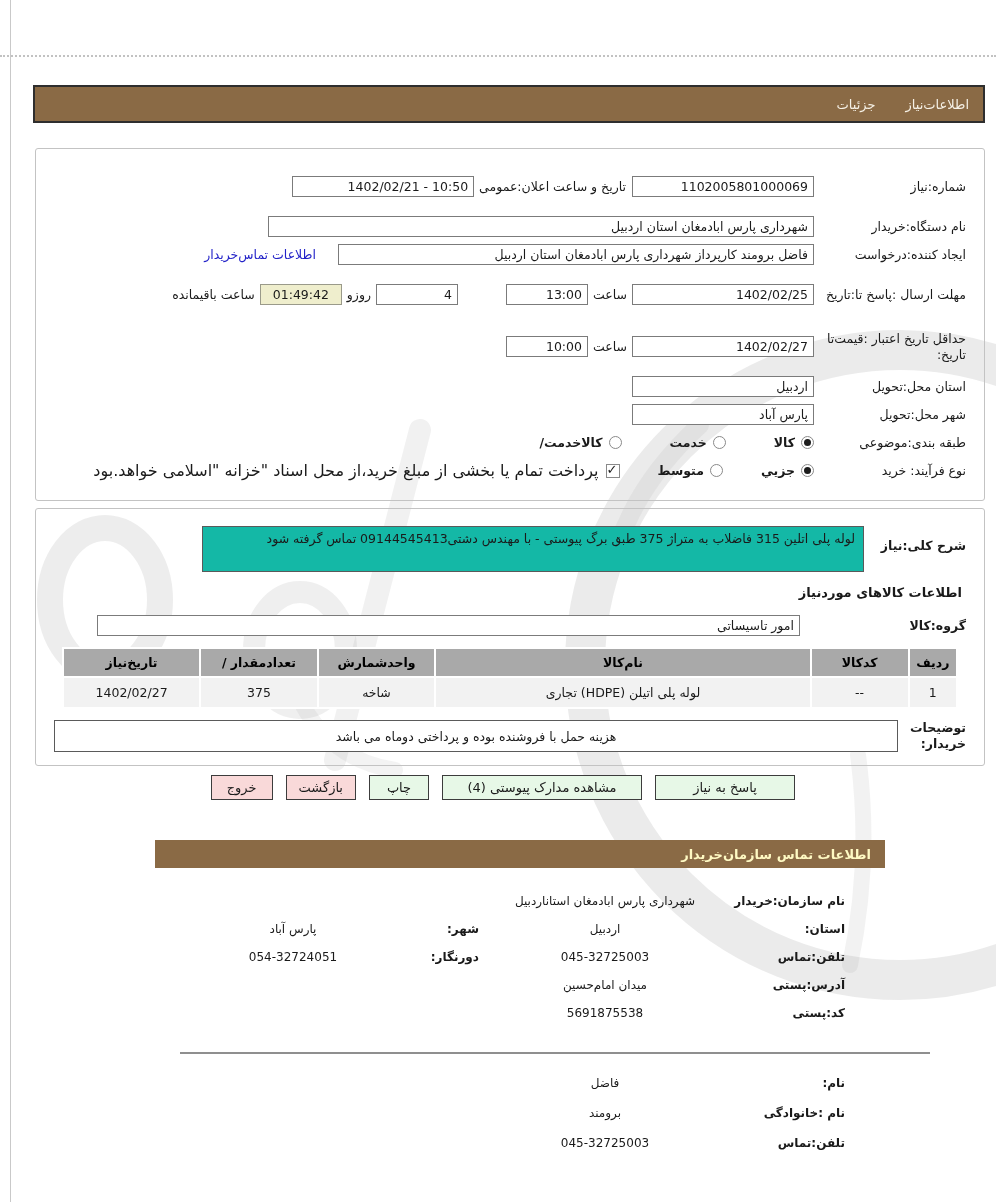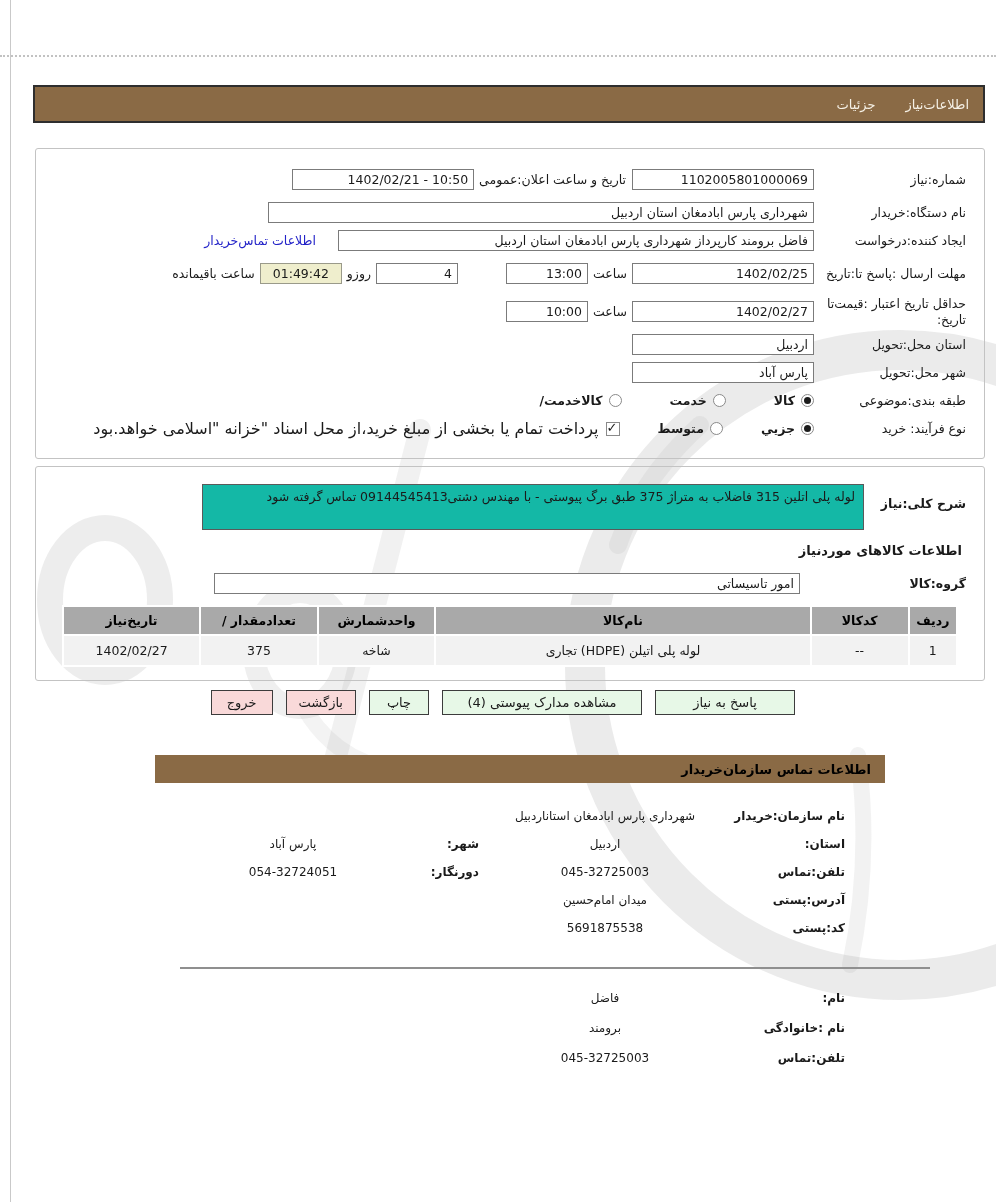--- a/index.html
+++ b/index.html
@@ -30,59 +30,59 @@
 
   .frow { display:flex; align-items:center; margin:5px 0; min-height:23px; }
   .flabel { width:152px; flex-shrink:0; line-height:1.25; }
   .b { font-weight:bold; }
   .input {
     border:1px solid #7b7b7b; background:#fff; min-height:21px;
     display:flex; align-items:center; padding:1px 5px; flex-shrink:0;
   }
   .w182 { width:182px; } .w82 { width:82px; } .w545 { width:546px; } .w475 { width:476px; }
   .ltr { direction:ltr; unicode-bidi:isolate; }
-  .inline-lbl { margin:9px 5px; }
+  .inline-lbl { margin:16px 5px; }
   .gap50 { width:48px; flex-shrink:0; }
   .countdown { background:#efeecd; border:1px solid #9a9a8a; width:82px; justify-content:center; }
   .link { color:#2323c8; margin-right:22px; cursor:pointer; }
 
   .radio { width:13px; height:13px; border:1px solid #8a8a8a; border-radius:50%; background:#fff; position:relative; flex-shrink:0; }
   .radio.sel::after { content:""; position:absolute; top:2px; right:2px; width:7px; height:7px; border-radius:50%; background:#1c1c1c; }
   .opt { display:flex; align-items:center; gap:6px; margin-left:42px;font-weight:bold; }
   .cb { width:14px; height:14px; border:1px solid #8a8a8a; background:#fff; position:relative; flex-shrink:0; }
   .cb.checked::after { content:"\2713"; position:absolute; top:-3px; right:1px; font-size:13px; font-weight:bold; color:#1c1c1c; }
   .cbwrap { display:flex; align-items:center; gap:7px; margin-left:0; }
 
   .bigbox {
     width:662px; min-height:46px; border:1px solid #5a5a5a; background:#14b8a6;
     padding:3px 8px; line-height:1.45; margin-right:6px;
   }
   .heading { font-weight:bold; margin:13px 4px 6px 0; font-size:13px; }
-  .group-input { width:586px; margin-right:70px; }
+  .group-input { width:703px; margin-right:70px; }
 
   table.items { border-collapse:separate; border-spacing:2px; margin:10px 8px 0 8px; width:896px; background:#fff; }
   table.items th { background:#a9a9a9; color:#000; font-weight:bold; font-size:12.5px; padding:6px 4px; text-align:center; }
   table.items td { background:#f2f2f2; font-size:12.5px; padding:7px 4px; text-align:center; }
 
   .notesrow { display:flex; align-items:center; margin-top:11px; }
   .noteslabel { width:76px; font-weight:bold; line-height:1.25; flex-shrink:0; margin-right:-8px; padding-right:8px; }
   .notesbox { width:848px; height:32px; border:1px solid #5a5a5a; background:#fff; display:flex; align-items:center; justify-content:center; }
 
   .btnrow { display:flex; align-items:center; margin-top:9px; padding-right:201px; gap:13px; }
   .btn {
     border:1px solid #3c3c3c; height:25px; display:flex; align-items:center; justify-content:center;
     padding:0 12px; font-size:13px; cursor:pointer; flex-shrink:0;
   }
   .btn.green { background:#e7f8e7; }
   .btn.pink  { background:#f9d9d9; }
   .btn.respond { min-width:140px; } .btn.docs { min-width:200px; } .btn.print { min-width:60px; }
   .btn.back { min-width:58px; } .btn.exit { min-width:62px; }
 
   .bar2 {
-    margin:40px 111px 0 155px; height:28px; background:#8a6a45; color:#000000;
+    margin:40px 111px 0 155px; height:28px; background:#8a6a45; color:#fef9c3;
     font-weight:bold; font-size:13px; display:flex; align-items:center; padding:0 14px 0 0;
   }
 
   .contact-grid {
     display:grid; grid-template-columns:114px 252px 100px 172px;
     margin:26px 151px 0 0; row-gap:14px; align-items:center; font-size:12px;
   }
   .contact-grid .lbl { font-weight:bold; }
   .contact-grid .val { text-align:center; }
 
@@ -259,20 +259,29 @@
         <td>1</td>
         <td>--</td>
         <td>لوله پلی اتیلن (HDPE) تجاری</td>
         <td>شاخه</td>
         <td>375</td>
         <td class="ltr">1402/02/27</td>
       </tr>
     </tbody>
       </table>
 
+    <div class="notesrow">
+      <div class="noteslabel">
+        <span>توضیحات</span><br>
+        <span>خریدار:</span>
+      </div>
+      <div class="notesbox">
+        <span>هزینه حمل با فروشنده بوده و پرداختی دوماه می باشد</span>
+      </div>
+    </div>
 
   </div>
 
   <div class="btnrow">
     <div class="btn green respond">پاسخ به نیاز</div>
     <div class="btn green docs">مشاهده مدارک پیوستی (4)</div>
     <div class="btn green print">چاپ</div>
     <div class="btn pink back">بازگشت</div>
     <div class="btn pink exit">خروج</div>
   </div>

